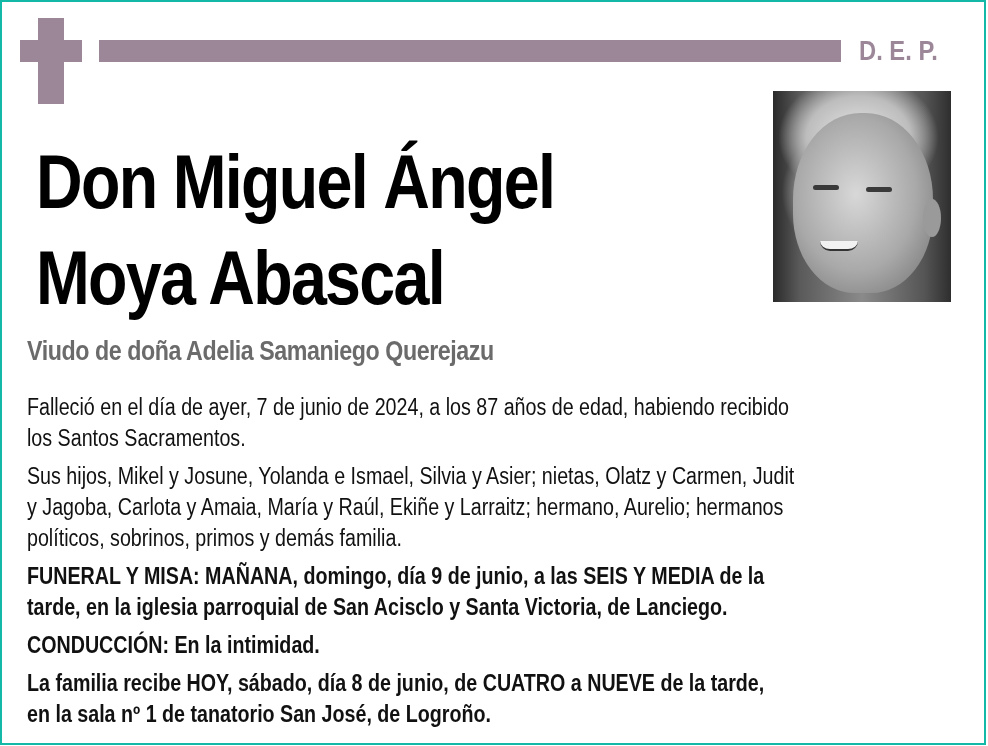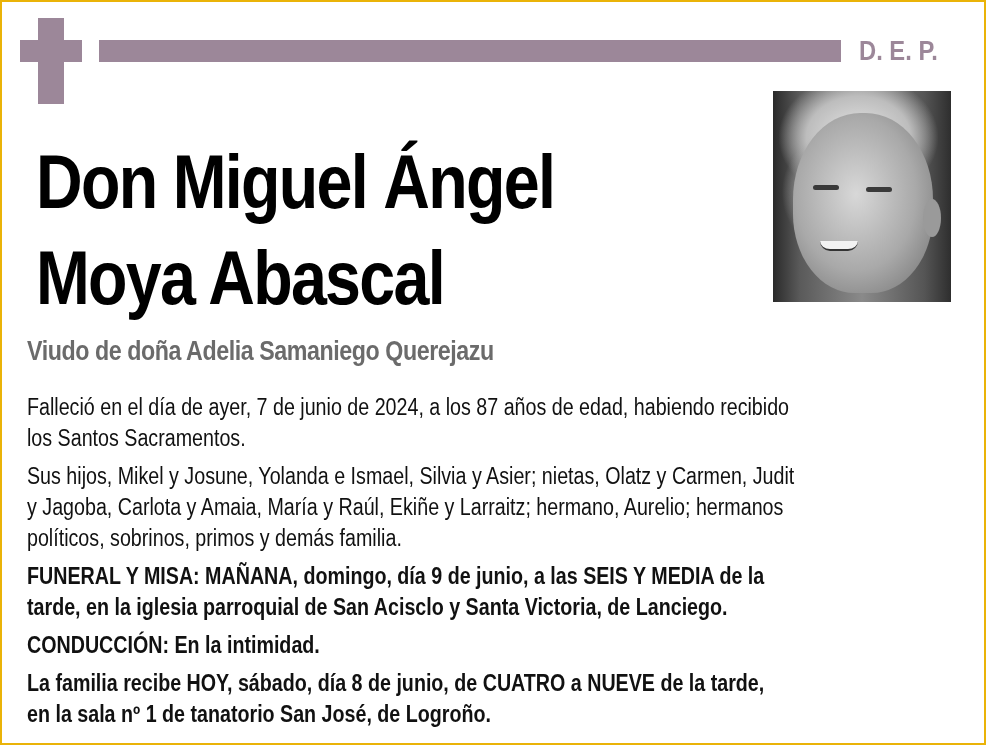--- a/index.html
+++ b/index.html
@@ -1,20 +1,20 @@
 <!DOCTYPE html>
 <html><head>
   <meta charset="utf-8">
   <style>
     html, body { margin: 0; padding: 0; background: #ffffff; }
     body { width: 988px; height: 746px; position: relative; overflow: hidden; }
     .notice {
       position: absolute; left: 0; top: 0;
       width: 982px; height: 741px;
-      border: 2px solid #eab308;
+      border: 2px solid #14b8a6;
       background: #ffffff;
       box-sizing: content-box;
     }
     .cross-v { position: absolute; left: 36px; top: 16px; width: 26px; height: 86px; background: #9c8799; }
     .cross-h { position: absolute; left: 18px; top: 38px; width: 62px; height: 22px; background: #9c8799; }
     .rule { position: absolute; left: 97px; top: 38px; width: 742px; height: 22px; background: #9c8799; }
     .dep {
       position: absolute; left: 857px; top: 32px;
       font-family: "Liberation Sans", sans-serif; font-weight: bold;
       font-size: 27px; color: #9c8799; letter-spacing: 0px; line-height: 34px;

